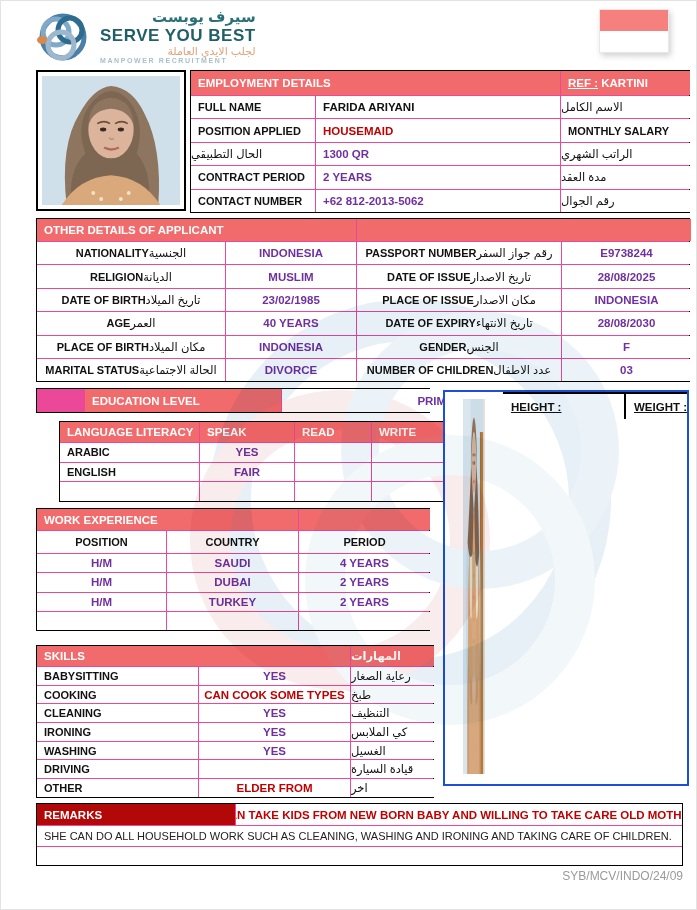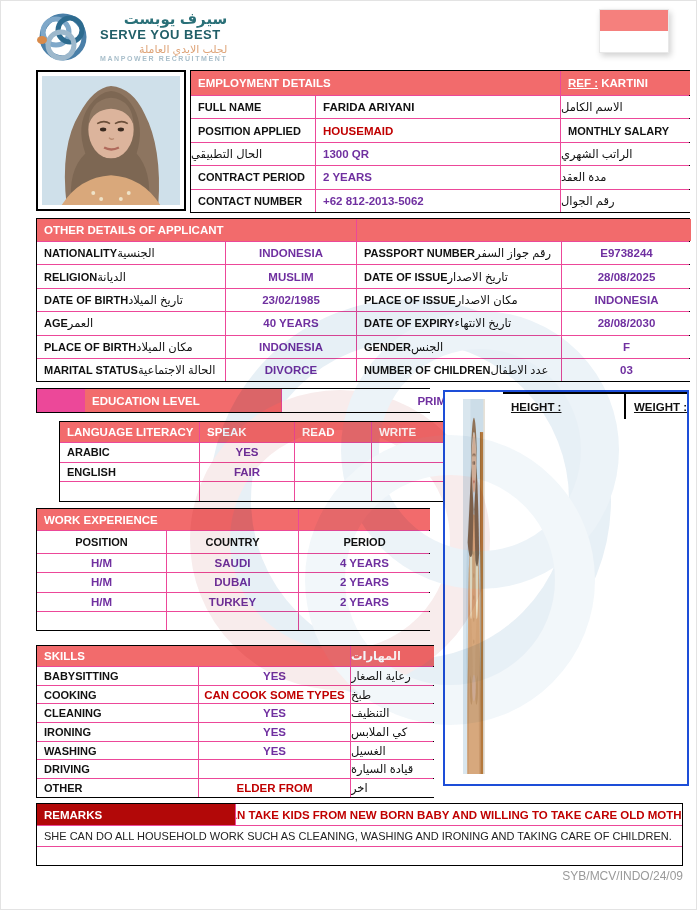--- a/index.html
+++ b/index.html
@@ -11,21 +11,21 @@
   }
   
   #watermark {
     position:absolute; left:150px; top:250px; width:520px; height:520px;
     z-index:6; pointer-events:none; mix-blend-mode:multiply; opacity:.55;
   }
   
   .logo-wrap { position:absolute; left:34px; top:8px; display:flex; align-items:center; gap:8px; z-index:2; }
   .logo-text { display:flex; flex-direction:column; line-height:1.12; }
   .logo-ar   { color:#2a7078; font-size:15px; font-weight:bold; direction:rtl; }
-  .logo-en   { color:#215f68; font-size:13px; font-weight:bold; letter-spacing:.5px; }
+  .logo-en   { color:#215f68; font-size:17px; font-weight:bold; letter-spacing:.5px; }
   .logo-ar2  { color:#dfa57a; font-size:11px; direction:rtl; }
   .logo-sub  { color:#a9bfcb; font-size:7px; font-weight:bold; letter-spacing:1.6px; }
   .flag {
     position:absolute; left:599px; top:9px; width:70px; height:44px; z-index:2;
     box-shadow:2px 3px 6px rgba(0,0,0,.18); border:1px solid #e8e8e8; background:#fff;
   }
   .flag .top { height:50%; background:#f5807d; }
   .flag .bottom { height:50%; background:#ffffff; }
 
   
@@ -34,21 +34,21 @@
   .redh { background:#f26b6c; color:#fff; font-weight:bold; font-size:11.5px; }
   .darkredh { background:#b20808; color:#fff; font-weight:bold; font-size:11.5px; }
   .pl { padding-left:7px; } .pr { padding-right:7px; }
   .lbl { font-weight:bold; font-size:11px; color:#111; }
   .ar  { direction:rtl; font-size:11.5px; color:#111; justify-content:flex-start; }
   .ctr { justify-content:center; }
   .right { justify-content:flex-end; }
   .v-purple { color:#7030a0; font-weight:bold; font-size:11.5px; }
   .v-red    { color:#c00000; font-weight:bold; font-size:11.5px; }
   .v-black  { color:#111;    font-weight:bold; font-size:11.5px; }
-  .between { justify-content:flex-start; }
+  .between { justify-content:center; }
   .u { text-decoration:underline; }
 
   
   #portrait-box {
     position:absolute; left:36px; top:70px; width:150px; height:141px;
     border:2px solid #000; background:#fff; padding:4px; z-index:3;
   }
   #portrait-box svg { width:100%; height:100%; display:block; }
   #fullbody-panel {
     position:absolute; left:443px; top:390px; width:246px; height:396px;

